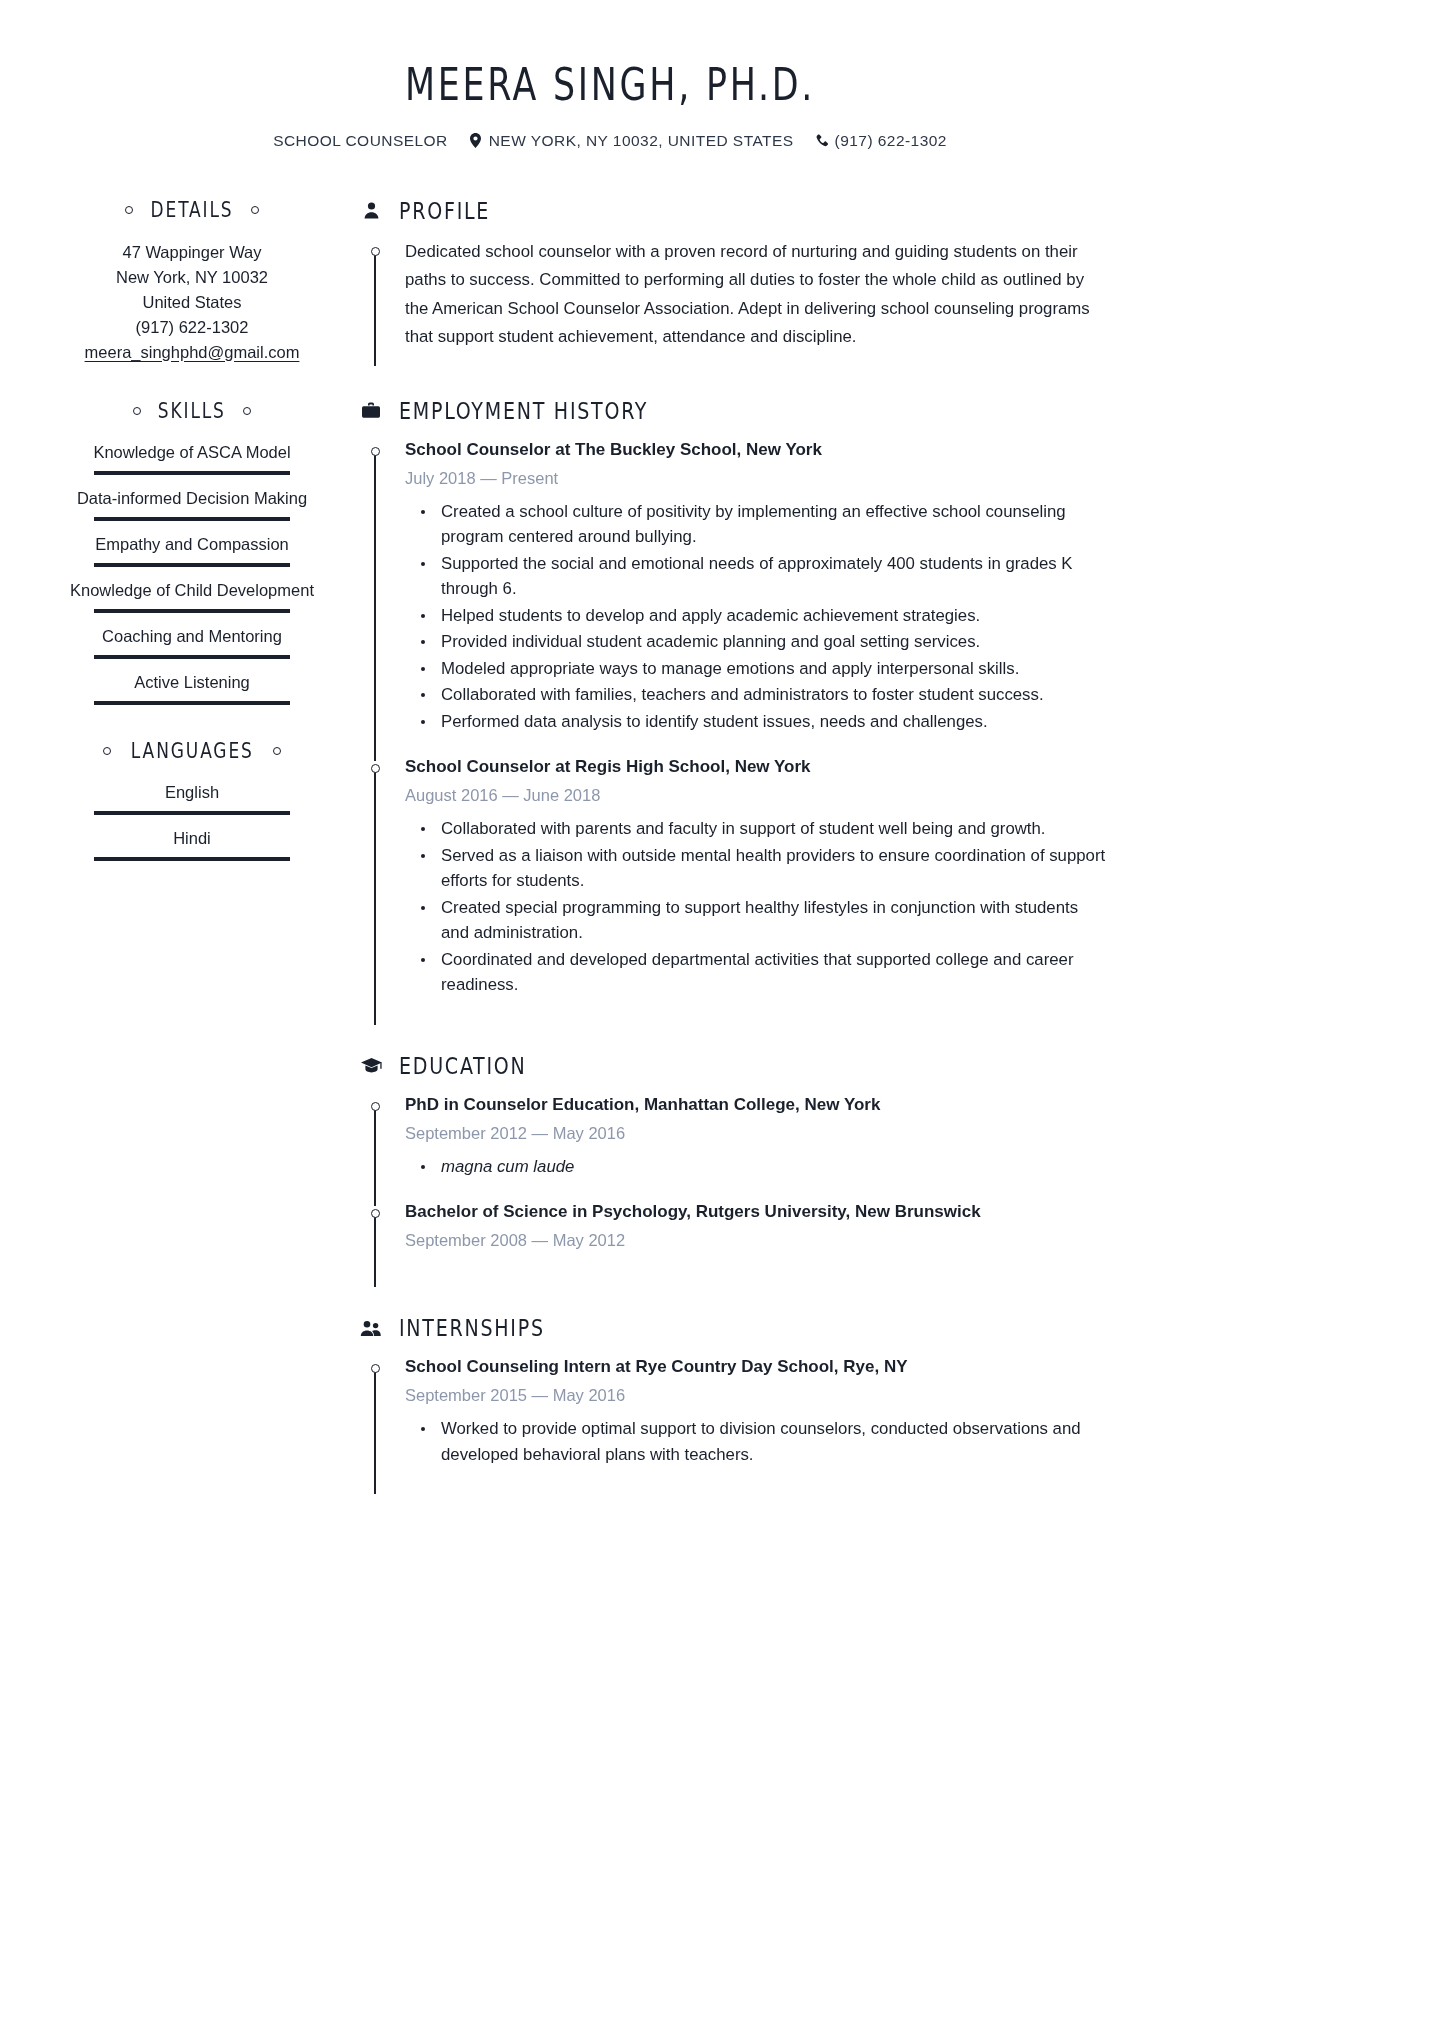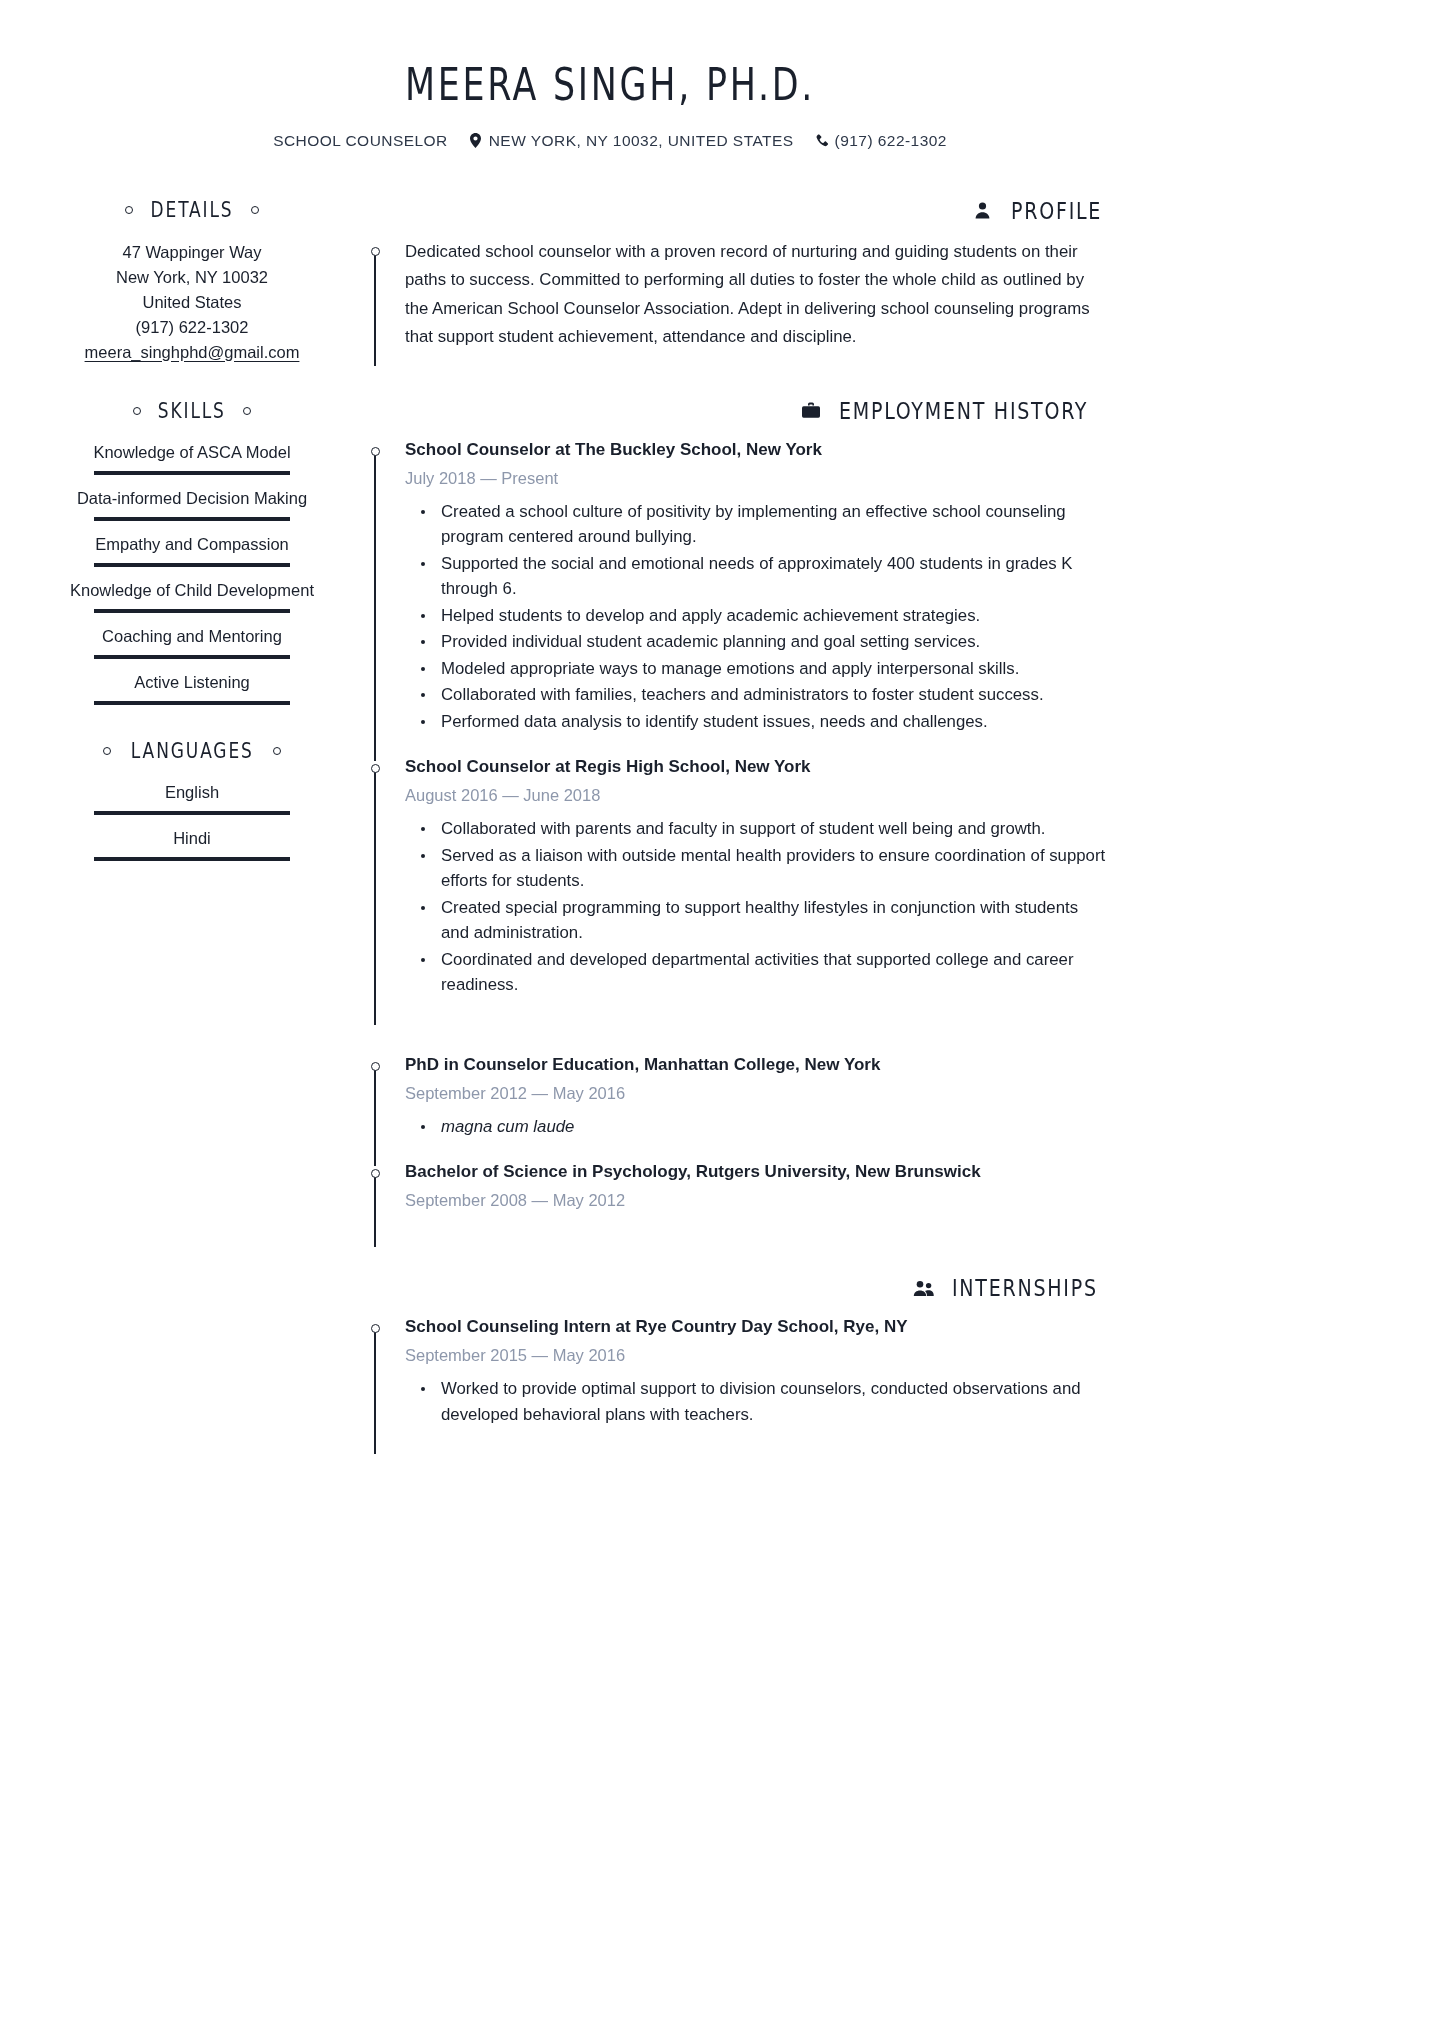--- a/index.html
+++ b/index.html
@@ -162,21 +162,20 @@
   }
 
   
   .main-section { margin-bottom: 6px; }
 
   .main-heading {
     display: flex;
     align-items: center;
     gap: 17px;
     margin-bottom: 14px;
-    justify-content: flex-end;
   }
 
   .main-heading-icon {
     width: 22px;
     height: 22px;
     flex: 0 0 22px;
     display: flex;
     align-items: center;
     justify-content: center;
     color: #1a202c;
@@ -474,20 +473,30 @@
                 <li>Created special programming to support healthy lifestyles in conjunction with students and administration.</li>
                 <li>Coordinated and developed departmental activities that supported college and career readiness.</li>
               </ul>
             </div>
           </div>
       </section>
 
       <div class="section-gap-lg"></div>
 
       <section class="main-section">
+        <div class="main-heading">
+          <span class="main-heading-icon">
+            <svg width="21" height="17" viewBox="0 0 21 17">
+                <path d="M10.5 1 0 5.6l10.5 4.6L21 5.6 10.5 1z" fill="currentColor"></path>
+                <path d="M4.4 8.4v3.9c0 1.7 2.7 3.1 6.1 3.1s6.1-1.4 6.1-3.1V8.4l-6.1 2.7-6.1-2.7z" fill="currentColor"></path>
+                <rect x="19.3" y="5.6" width="1.3" height="6.2" fill="currentColor"></rect>
+              </svg>
+          </span>
+          <span class="main-heading-text">EDUCATION</span>
+        </div>
         <div id="education-entries">
             <div class="timeline-entry">
               <div class="entry-title">PhD in Counselor Education, Manhattan College, New York</div>
               <div class="entry-date">September 2012 — May 2016</div>
               <ul class="entry-bullets">
                 <li class="italic">magna cum laude</li>
               </ul>
             </div>
             <div class="timeline-entry">
               <div class="entry-title">Bachelor of Science in Psychology, Rutgers University, New Brunswick</div>

